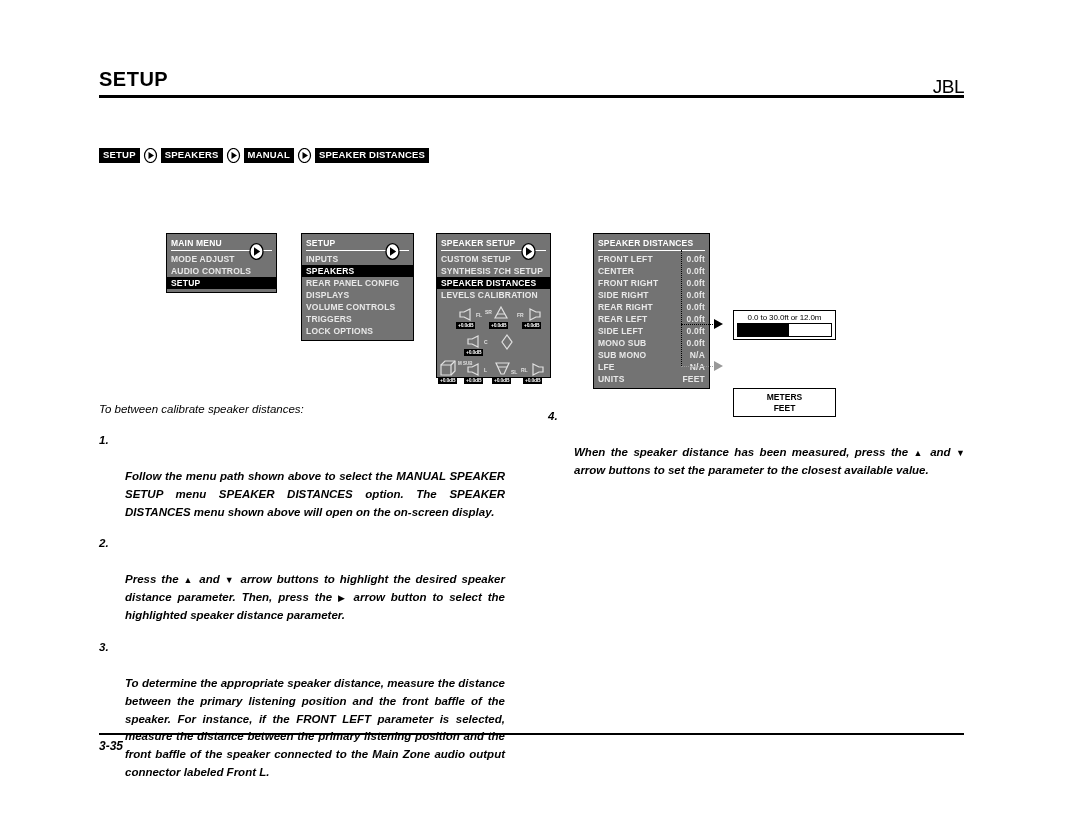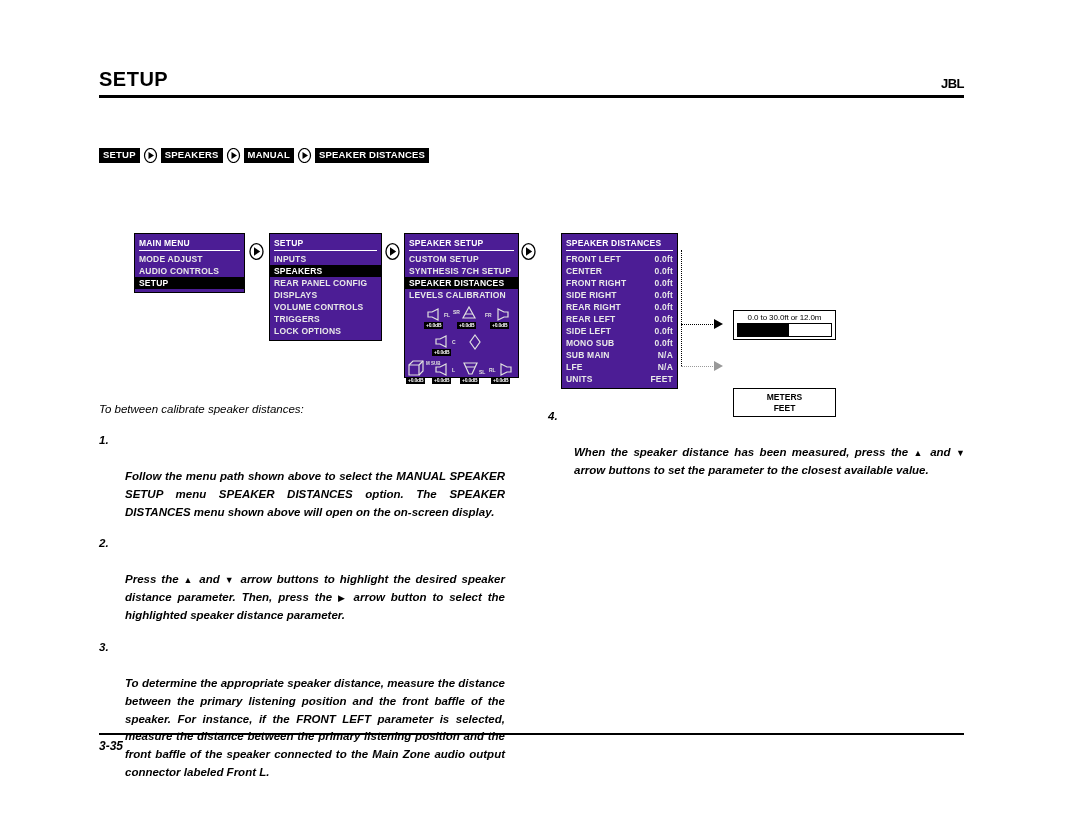--- a/index.html
+++ b/index.html
@@ -7,39 +7,39 @@
     width:1080px;height:834px;background:#ffffff;
     font-family:"Liberation Sans",sans-serif;color:#000;
     position:relative;overflow:hidden;
   }
   .page{position:absolute;left:0;top:0;width:1080px;height:834px;}
 
   
   .hdr{position:absolute;left:99px;top:68px;width:865px;}
   .hdr-title{font-size:20px;font-weight:bold;letter-spacing:.5px;
     font-family:"Liberation Sans",sans-serif;}
-  .hdr-logo{position:absolute;right:0;top:8px;font-size:13px;font-weight:bold;
+  .hdr-logo{position:absolute;right:0;top:8px;font-size:19px;font-weight:normal;
     letter-spacing:-.5px;}
   .hdr-rule{position:absolute;left:99px;top:95px;width:865px;height:3px;background:#000;}
 
   
   .subtitle{position:absolute;left:99px;top:119px;font-size:15.5px;
     font-weight:bold;font-style:italic;}
   .crumbs{position:absolute;left:99px;top:148px;display:flex;align-items:center;}
   .crumb{background:#000;color:#fff;font-size:9.5px;font-weight:bold;
     padding:2px 4px 3px 4px;line-height:1;letter-spacing:.2px;}
   .crumb-sep{width:15px;height:15px;margin:0 3px;position:relative;}
   .crumb-sep svg{display:block;}
 
   .intro{position:absolute;left:99px;top:180px;width:866px;font-size:11.5px;
     font-style:italic;font-weight:bold;line-height:1.55;text-align:justify;}
 
   
-  .osd{position:absolute;background:#4c1d95;border:1px solid #000;
-    box-sizing:border-box;padding:3px 0 3px 0;}
+  .osd{position:absolute;background:#737373;border:1px solid #000;
+    box-sizing:border-box;padding:3px 0 3px 0;margin-left:32px;}
   .osd-title{color:#fff;font-size:8.5px;font-weight:bold;padding:1px 4px 2px 4px;
     letter-spacing:.2px;white-space:nowrap;}
   .osd-rule{height:1px;background:#fff;margin:0 4px 2px 4px;}
   .osd-item{color:#e8e8e8;font-size:8.5px;font-weight:bold;padding:1px 4px 1px 4px;
     letter-spacing:.2px;white-space:nowrap;display:flex;justify-content:space-between;}
   .osd-item.sel{background:#000;color:#fff;}
   .osd-val{margin-left:8px;}
 
   #menu-main{left:134px;top:233px;width:111px;}
   #menu-setup{left:269px;top:233px;width:113px;}
@@ -315,21 +315,21 @@
       </div>
     <div class="osd-item">
       <span>SIDE LEFT</span>
       <span class="osd-val">0.0ft</span>
       </div>
     <div class="osd-item">
       <span>MONO SUB</span>
       <span class="osd-val">0.0ft</span>
       </div>
     <div class="osd-item">
-      <span>SUB MAIN</span>
+      <span>SUB MONO</span>
       <span class="osd-val">N/A</span>
       </div>
     <div class="osd-item">
       <span>LFE</span>
       <span class="osd-val">N/A</span>
       </div>
     <div class="osd-item">
       <span>UNITS</span>
       <span class="osd-val">FEET</span>
       </div>

